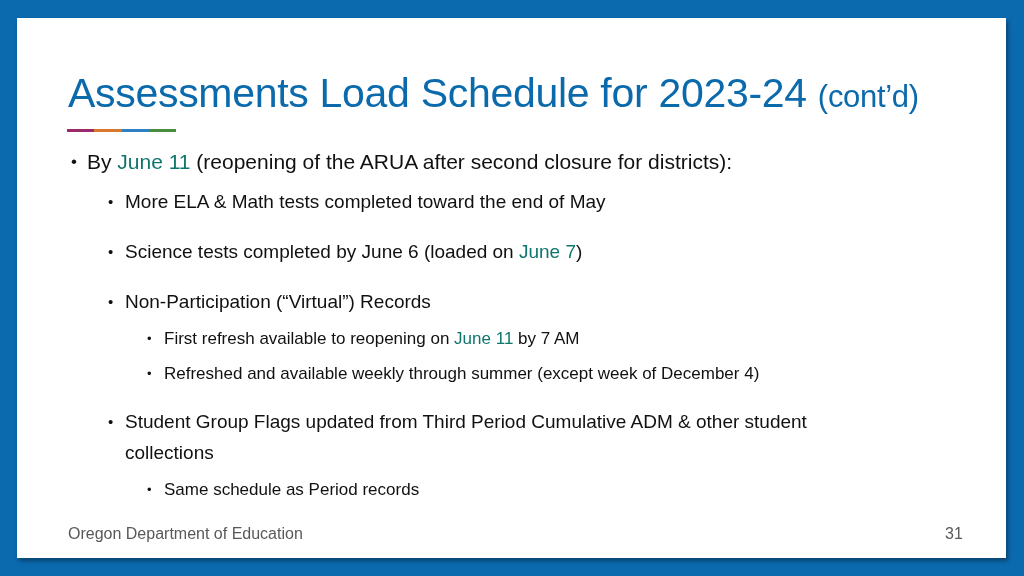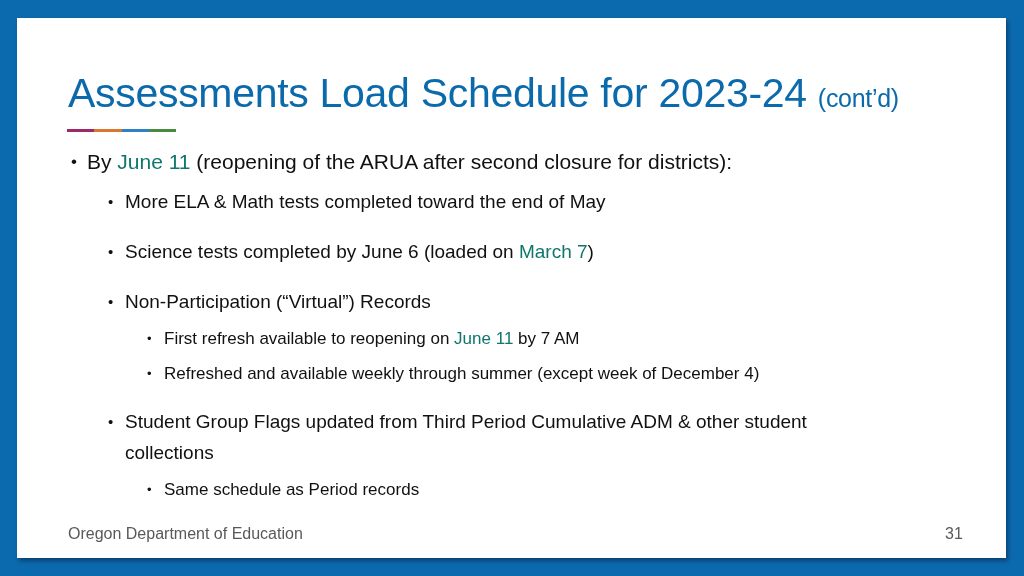--- a/index.html
+++ b/index.html
@@ -20,21 +20,21 @@
     position: absolute;
     left: 51px; top: 52px;
     margin: 0;
     font-size: 41px;
     font-weight: normal;
     color: #0b6aab;
     white-space: nowrap;
     letter-spacing: -0.3px;
   }
   .title .suffix {
-    font-size: 25px;
+    font-size: 31px;
   }
   .accent-bar {
     position: absolute;
     left: 50px; top: 111px;
     height: 3px; width: 109px;
     display: flex;
   }
   .accent-bar span { flex: 1; height: 3px; }
   .bullets { position: absolute; left: 0; top: 0; width: 100%; }
   .b {
@@ -82,21 +82,21 @@
       <span>By </span><span class="hl">June 11</span><span> (reopening of the ARUA after second closure for districts):</span>
     </div>
 
     <div class="b l2" style="top:173px;">
       <span class="dot">•</span>
       <span>More ELA &amp; Math tests completed toward the end of May</span>
     </div>
 
     <div class="b l2" style="top:223px;">
       <span class="dot">•</span>
-      <span>Science tests completed by June 6 (loaded on </span><span class="hl">March 7</span><span>)</span>
+      <span>Science tests completed by June 6 (loaded on </span><span class="hl">June 7</span><span>)</span>
     </div>
 
     <div class="b l2" style="top:273px;">
       <span class="dot">•</span>
       <span>Non-Participation (“Virtual”) Records</span>
     </div>
 
     <div class="b l3" style="top:311px;">
       <span class="dot">•</span>
       <span>First refresh available to reopening on </span><span class="hl">June 11</span><span> by 7 AM</span>

